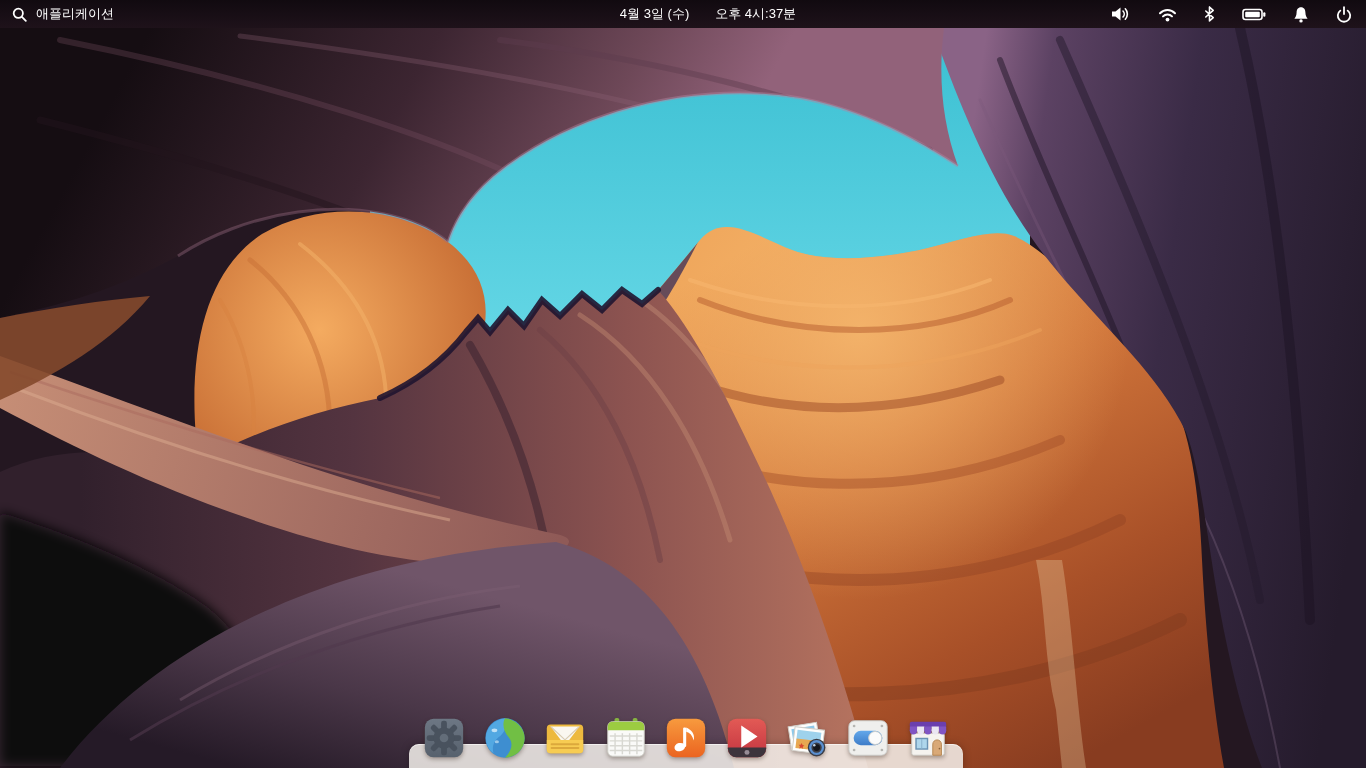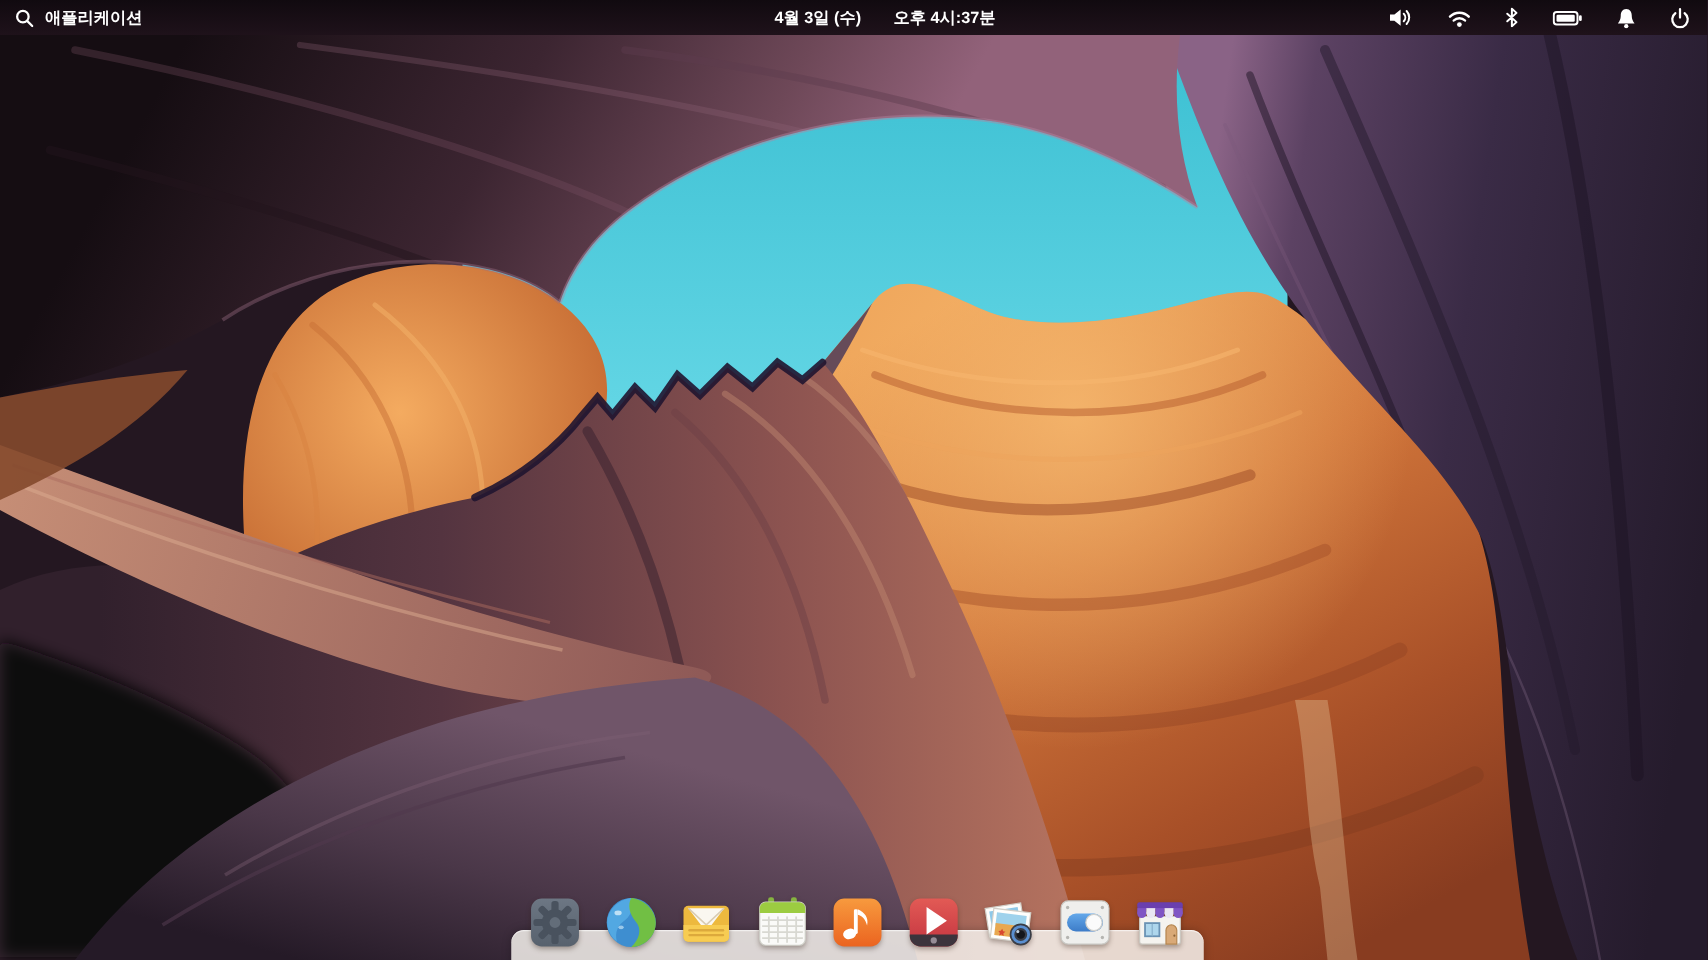--- a/index.html
+++ b/index.html
@@ -9,21 +9,21 @@
     background:#241721;
   }
   .screen{position:relative;width:1366px;height:768px;overflow:hidden;}
   .wallpaper{position:absolute;inset:0;width:1366px;height:768px;display:block;}
 
   
   .topbar{
     position:absolute;top:0;left:0;right:0;height:28px;
     display:flex;align-items:center;
     background:linear-gradient(180deg,rgba(5,2,5,.62),rgba(22,10,16,.40));
-    color:#fff;font-size:13px;font-weight:bold;z-index:20;
+    color:#fff;font-size:13px;font-weight:normal;z-index:20;
   }
   .appmenu{display:flex;align-items:center;gap:9px;padding:0 12px;height:100%;cursor:default;}
   .clock{
     position:absolute;left:50%;top:0;height:100%;transform:translateX(calc(-50% + 25px));
     display:flex;align-items:center;gap:26px;white-space:nowrap;
   }
   .tray{margin-left:auto;display:flex;align-items:center;gap:27px;padding-right:14px;height:100%;}
   .tray span{display:flex;align-items:center;}
 
   

